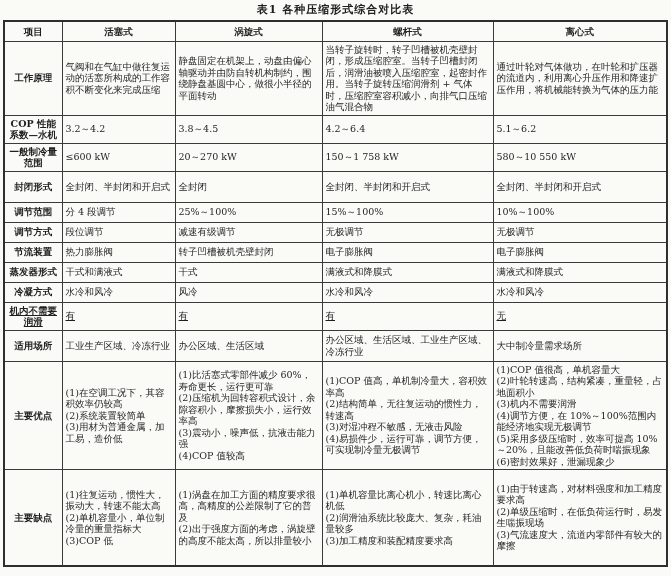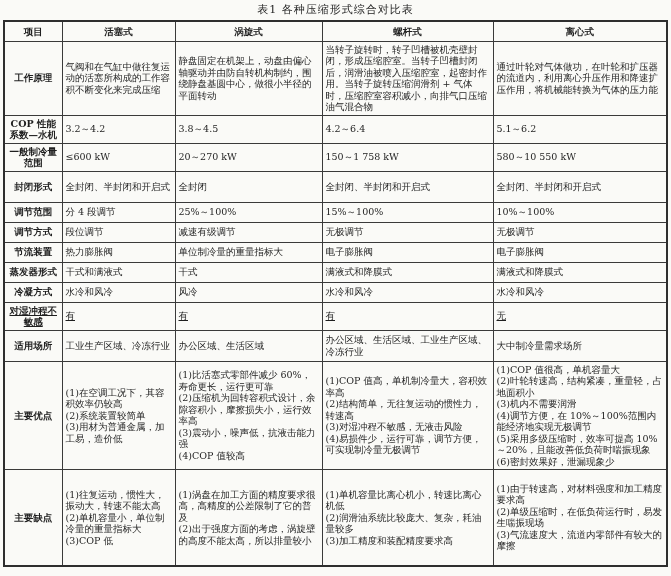--- a/index.html
+++ b/index.html
@@ -13,21 +13,21 @@
     color: #1f1f1f;
   }
   .page {
     width: 671px;
     height: 576px;
     box-sizing: border-box;
     padding-top: 3px;
   }
   .doc-title {
     text-align: center;
-    font-weight: normal;
+    font-weight: bold;
     font-size: 11px;
     line-height: 14px;
     margin-bottom: 3px;
     letter-spacing: 1px;
   }
   table.cmp {
     border-collapse: collapse;
     table-layout: fixed;
     width: 663px;
     margin: 0 auto;
@@ -140,40 +140,40 @@
         <tr>
           <td class="row-label">调节方式</td>
           <td class="cell">段位调节</td>
           <td class="cell">减速有级调节</td>
           <td class="cell">无极调节</td>
           <td class="cell">无极调节</td>
         </tr>
         <tr>
           <td class="row-label">节流装置</td>
           <td class="cell">热力膨胀阀</td>
-          <td class="cell">单位制冷量的重量指标大</td>
+          <td class="cell">转子凹槽被机壳壁封闭</td>
           <td class="cell">电子膨胀阀</td>
           <td class="cell">电子膨胀阀</td>
         </tr>
         <tr>
           <td class="row-label">蒸发器形式</td>
           <td class="cell">干式和满液式</td>
           <td class="cell">干式</td>
           <td class="cell">满液式和降膜式</td>
           <td class="cell">满液式和降膜式</td>
         </tr>
         <tr>
           <td class="row-label">冷凝方式</td>
           <td class="cell">水冷和风冷</td>
           <td class="cell">风冷</td>
           <td class="cell">水冷和风冷</td>
           <td class="cell">水冷和风冷</td>
         </tr>
         <tr>
-          <td class="row-label">对湿冲程不敏感</td>
+          <td class="row-label">机内不需要润滑</td>
           <td class="cell">有</td>
           <td class="cell">有</td>
           <td class="cell">有</td>
           <td class="cell">无</td>
         </tr>
         <tr>
           <td class="row-label">适用场所</td>
           <td class="cell">工业生产区域、冷冻行业</td>
           <td class="cell">办公区域、生活区域</td>
           <td class="cell">办公区域、生活区域、工业生产区域、冷冻行业</td>

